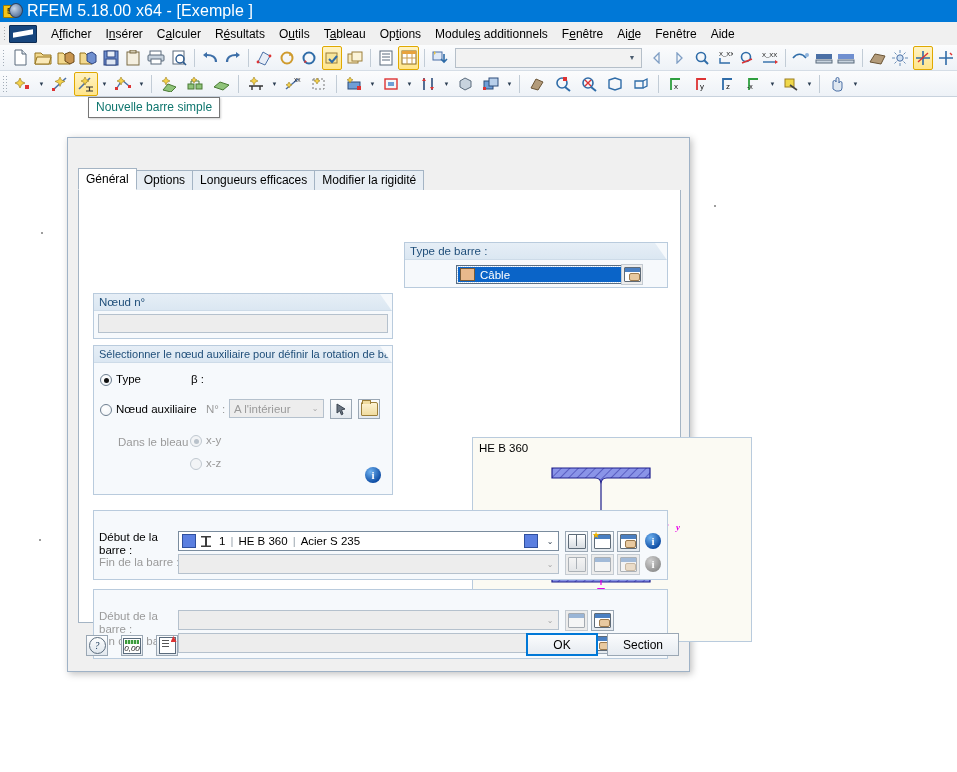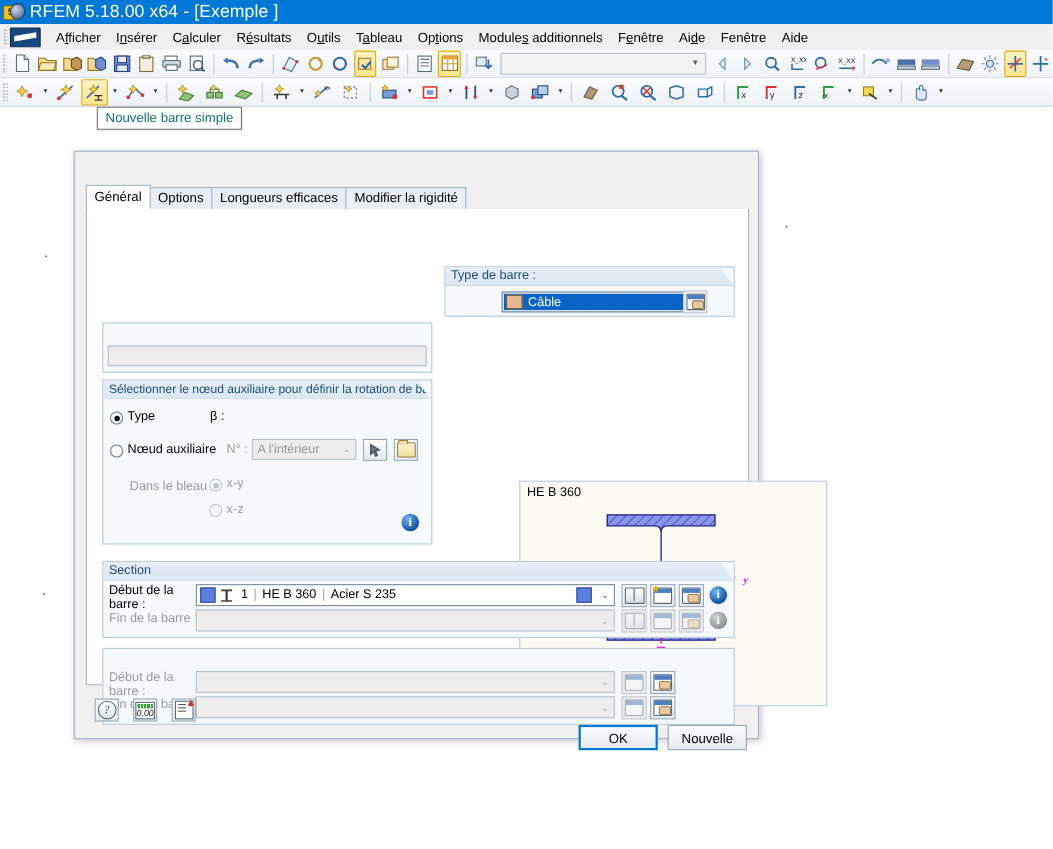--- a/index.html
+++ b/index.html
@@ -237,21 +237,21 @@
     display:flex;align-items:center;font-size:11.5px;
   }
   .sec-color{width:12px;height:12px;background:#5b7fe0;border:1px solid #2f4f9e;margin-left:3px;}
   .sec-div{color:#9aa4ae;margin:0 5px;}
 
   
   .btn{
     position:absolute;border:1px solid #9aa7b4;
     background:linear-gradient(#fbfcfd,#e6ebf1);
     display:flex;align-items:center;justify-content:center;
-    font-size:12px;box-sizing:border-box;margin-top:26px;
+    font-size:12px;box-sizing:border-box;
   }
   .btn.default{border:2px solid #0078d7;}
 
   
   .i-info{
     width:16px;height:16px;border-radius:50%;
     background:radial-gradient(circle at 35% 30%,#6fb2f0,#0b4aa2 75%);
     color:#fff;font-size:11px;font-weight:bold;font-family:"Liberation Serif",serif;
     display:flex;align-items:center;justify-content:center;line-height:16px;
   }
@@ -779,20 +779,21 @@
           <div id="type-label">Câble</div>
         </div>
         <div class="sel-arrow" style="position:absolute;right:0;top:0;width:17px;height:17px;">⌄</div>
       </div>
       <div class="iconbtn dis" style="left:216px;top:21px;width:22px;height:21px;">
         <div class="i-hand"></div>
       </div>
     </div>
 
     <div class="grp" style="left:14px;top:103px;width:298px;height:44px;">
+      <div class="grp-hd corner">Nœud n°</div>
       <div class="txt ro" style="left:4px;top:20px;width:290px;height:19px;">
         <span class="v"></span>
       </div>
     </div>
 
     <div class="grp" style="left:14px;top:155px;width:298px;height:148px;">
       <div class="grp-hd corner" style="font-size:11px;">Sélectionner le nœud auxiliaire pour définir la rotation de barr</div>
 
       <div class="radio on" style="left:6px;top:28px;"></div>
       <div class="lbl" style="left:22px;top:27px;">Type</div>
@@ -857,21 +858,20 @@
         <path d="M196 87 l-8 -4 v8 z" fill="#e800e8"></path>
         <text x="203" y="92" font-size="9" font-style="italic" font-weight="bold" fill="#e800e8" font-family="Liberation Serif, serif">y</text>
         <path d="M128 87 L128 158" stroke="#e800e8" stroke-width="1.2" stroke-dasharray="9 3 2 3" fill="none"></path>
         <path d="M128 158 l-4 -8 h8 z" fill="#e800e8"></path>
         <text x="124" y="174" font-size="9" font-style="italic" font-weight="bold" fill="#e800e8" font-family="Liberation Serif, serif">z</text>
         <circle cx="128" cy="87" r="1.6" fill="#e800e8"></circle>
       </svg>
     </div>
 
     <div class="grp" style="left:14px;top:320px;width:573px;height:68px;">
-      <div class="grp-hd corner">Section</div>
 
       <div class="lbl" style="left:5px;top:20px;width:80px;line-height:13px;">
         <span>Début de la barre :</span>
       </div>
 
       <div class="secbox" style="left:84px;top:20px;width:381px;height:20px;">
         <div class="sec-color"></div>
         <svg width="14" height="13" viewBox="0 0 14 13" style="margin-left:3px;">
           <path d="M2 1h10v1.6H8v8H12V12H2v-1.4h4v-8H2z" fill="#3c3c3c"></path>
         </svg>
@@ -959,17 +959,17 @@
       <div class="i-units">0,00</div>
     </div>
     <div class="iconbtn" style="left:88px;top:9px;width:22px;height:21px;">
       <div class="i-cfg"></div>
     </div>
 
     <div class="btn default" style="left:458px;top:7px;width:72px;height:23px;">
       <span>OK</span>
     </div>
     <div class="btn" style="left:539px;top:7px;width:72px;height:23px;">
-      <span>Nouvelle</span>
+      <span>Section</span>
     </div>
   </div>
 
 </div>
 
 </body></html>

